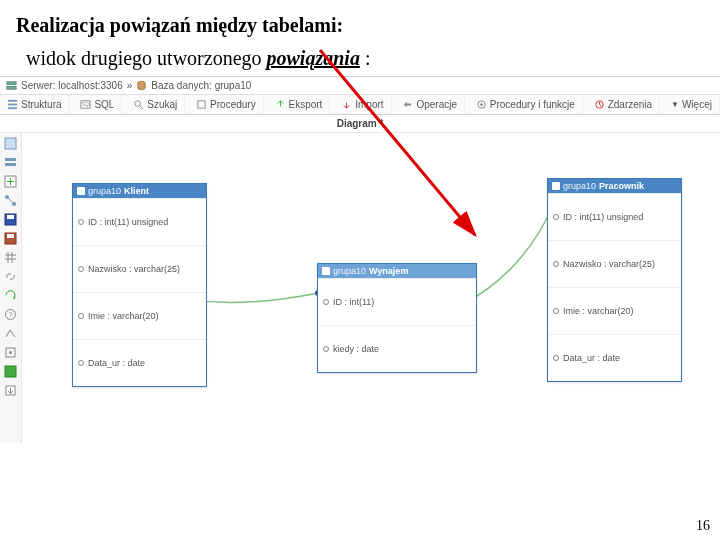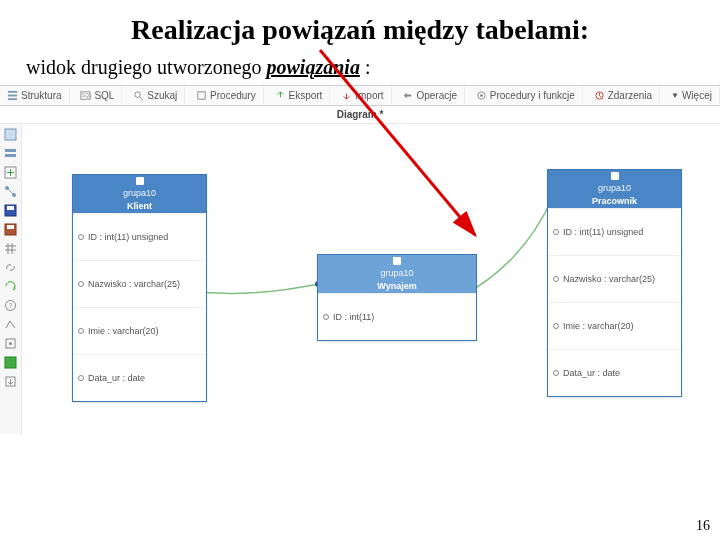--- a/index.html
+++ b/index.html
@@ -1,50 +1,63 @@
 <!DOCTYPE html>
 <html><head>
 <meta charset="utf-8">
 <style>
   * { box-sizing: border-box; margin: 0; padding: 0; }
   body { width: 720px; height: 540px; font-family: Arial, sans-serif; background: #fff; overflow: hidden; position: relative; }
-  .slide-title { text-align: center; font-size: 28px; font-weight: bold; padding: 14px 16px 6px; font-family: "Times New Roman", serif; }
+  .slide-title { text-align: left; font-size: 20px; font-weight: bold; padding: 14px 16px 6px; font-family: "Times New Roman", serif; }
   .slide-sub { font-size: 20px; padding: 4px 0 6px 26px; font-family: "Times New Roman", serif; }
   .slide-sub em { font-style: italic; font-weight: bold; text-decoration: underline; }
   .app { border-top: 1px solid #ccc; font-size: 10px; color: #555; position: relative; }
   .breadcrumb { display: flex; align-items: center; gap: 4px; padding: 3px 6px; border-bottom: 1px solid #e0e0e0; }
   .breadcrumb .ic { width: 11px; height: 11px; display:inline-block; }
   .toolbar { display: flex; align-items: center; gap: 0; border-bottom: 1px solid #d0d0d0; background: #fafafa; justify-content: space-between; }
   .tool { display: flex; align-items: center; gap: 3px; padding: 4px 7px; border-right: 1px solid #eee; cursor: pointer; color: #555;}
   .tool .ic { width: 11px; height: 11px; }
   .subbar { text-align: center; padding: 3px 0; font-size: 10px; font-weight: bold; color: #444; border-bottom: 1px solid #e8e8e8;}
   .workspace { display: flex; height: 310px; }
   .sidetools { width: 22px; background: #f7f7f7; border-right: 1px solid #e8e8e8; display: flex; flex-direction: column; align-items: center; padding-top: 4px; gap: 6px;}
   .sidetools .sic { width: 13px; height: 13px; cursor: pointer; }
   .canvas { flex: 1; position: relative; background: #fff; }
   .table-box { position: absolute; border: 1px solid #3a77b7; background: #fff; font-size: 9px; box-shadow: 0 1px 2px rgba(0,0,0,.12); }
-  .table-head { background: #4a86c5; color: #fff; padding: 2px 4px; display: flex; align-items: center; gap: 3px; flex-direction: column; }
+  .table-head { background: #4a86c5; color: #fff; padding: 2px 4px; display: flex; align-items: center; gap: 3px; }
   .table-head .sch { opacity: .9; }
   .table-head .nm { font-weight: bold; }
   .table-head .chev { width:8px;height:8px;background:#fff;border-radius:1px;position:relative;}
   .row { padding: 18px 5px; border-top: 1px solid #eee; display:flex; align-items:center; gap:4px; color:#555;}
   .row .dot{width:6px;height:6px;border:1px solid #888;border-radius:50%;}
   .connection { position:absolute; }
   .arrow-red { position:absolute; }
   .page-num { position: absolute; right: 10px; bottom: 6px; font-size: 14px; font-family: "Times New Roman", serif; }
 </style>
 </head>
 <body>
 
 <div class="slide-title">Realizacja powiązań między tabelami:</div>
 <div class="slide-sub">
   <span>widok drugiego utworzonego </span><em>powiązania</em><span> :</span>
 </div>
 
 <div class="app">
+  <div class="breadcrumb">
+    <span class="ic"><svg viewBox="0 0 12 12">
+          <rect x="1" y="2" width="10" height="3" fill="#7a9" stroke="#587"></rect>
+          <rect x="1" y="7" width="10" height="3" fill="#7a9" stroke="#587"></rect>
+        </svg></span>
+    <span>Serwer: localhost:3306</span>
+    <span>»</span>
+    <span class="ic"><svg viewBox="0 0 12 12">
+          <ellipse cx="6" cy="3" rx="4" ry="1.5" fill="#c96" stroke="#a74"></ellipse>
+          <path d="M2 3v6c0 .8 1.8 1.5 4 1.5s4-.7 4-1.5V3" fill="#c96" stroke="#a74"></path>
+        </svg></span>
+    <span>Baza danych: grupa10</span>
+  </div>
 
   <div class="toolbar">
     <div class="tool">
         <span class="ic"><svg viewBox="0 0 12 12">
             <rect x="1" y="1" width="10" height="2" fill="#79b"></rect>
             <rect x="1" y="5" width="10" height="2" fill="#79b"></rect>
             <rect x="1" y="9" width="10" height="2" fill="#79b"></rect>
           </svg></span>
         <span>Struktura</span>
       </div>
@@ -200,20 +213,24 @@
 
       <div class="table-box" style="left:295px;top:130px;width:160px;">
         <div class="table-head" style="background:#6ea3d8;">
           <span class="chev"></span>
           <span class="sch">grupa10</span>
           <span class="nm">Wynajem</span>
         </div>
         <div class="row">
             <span class="dot"></span>
             <span>ID : int(11)</span>
+          </div>
+        <div class="row">
+            <span class="dot"></span>
+            <span>kiedy : date</span>
           </div>
       </div>
 
       <div class="table-box" style="left:525px;top:45px;width:135px;">
         <div class="table-head">
           <span class="chev"></span>
           <span class="sch">grupa10</span>
           <span class="nm">Pracownik</span>
         </div>
         <div class="row">

